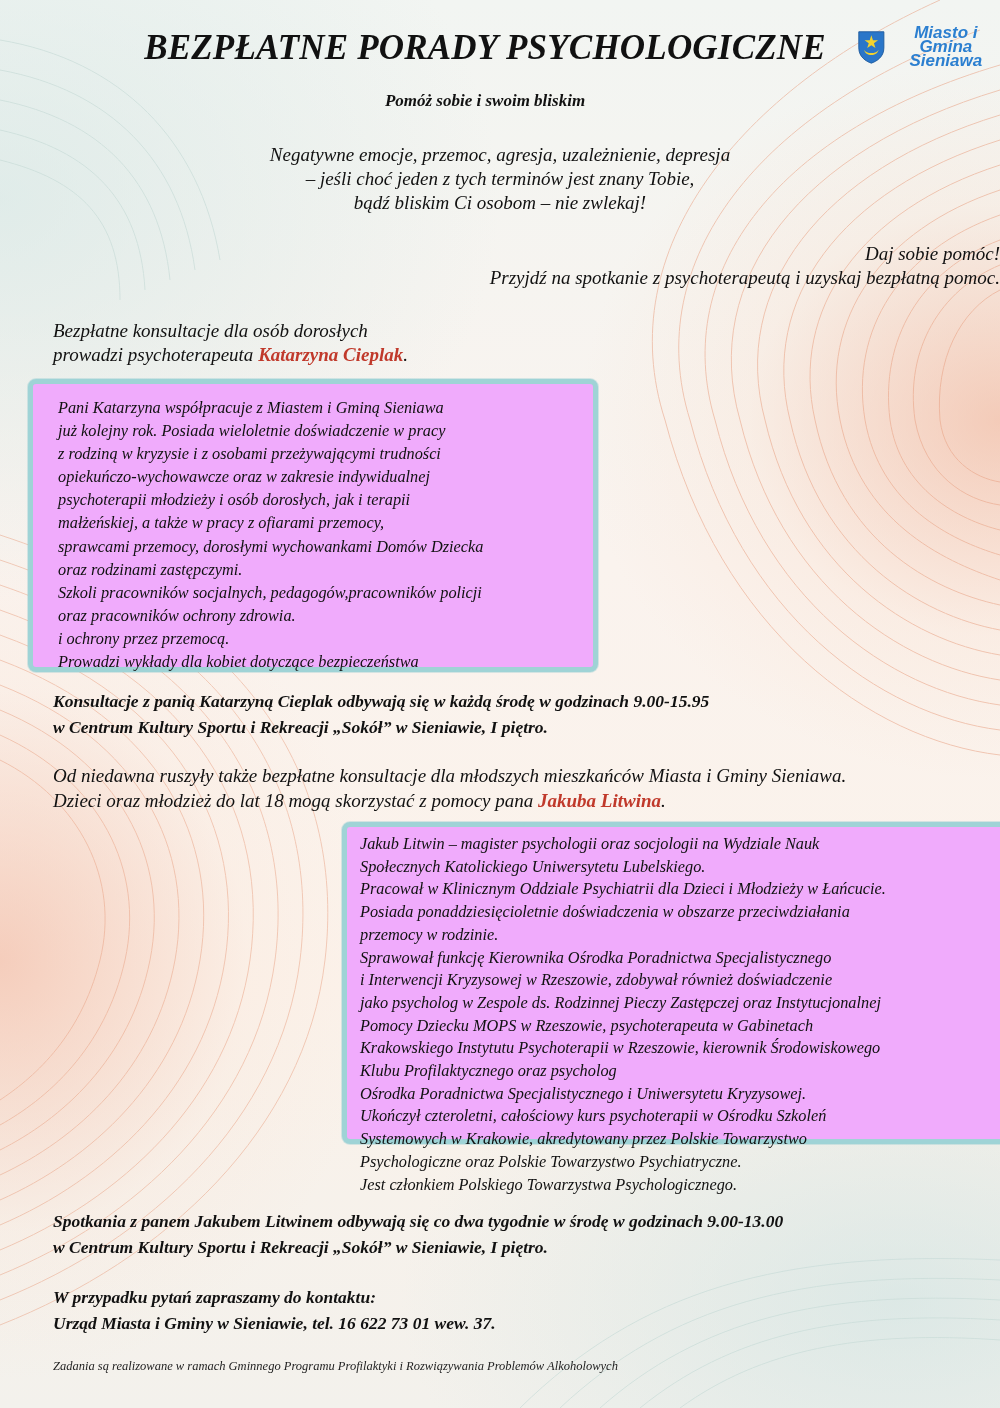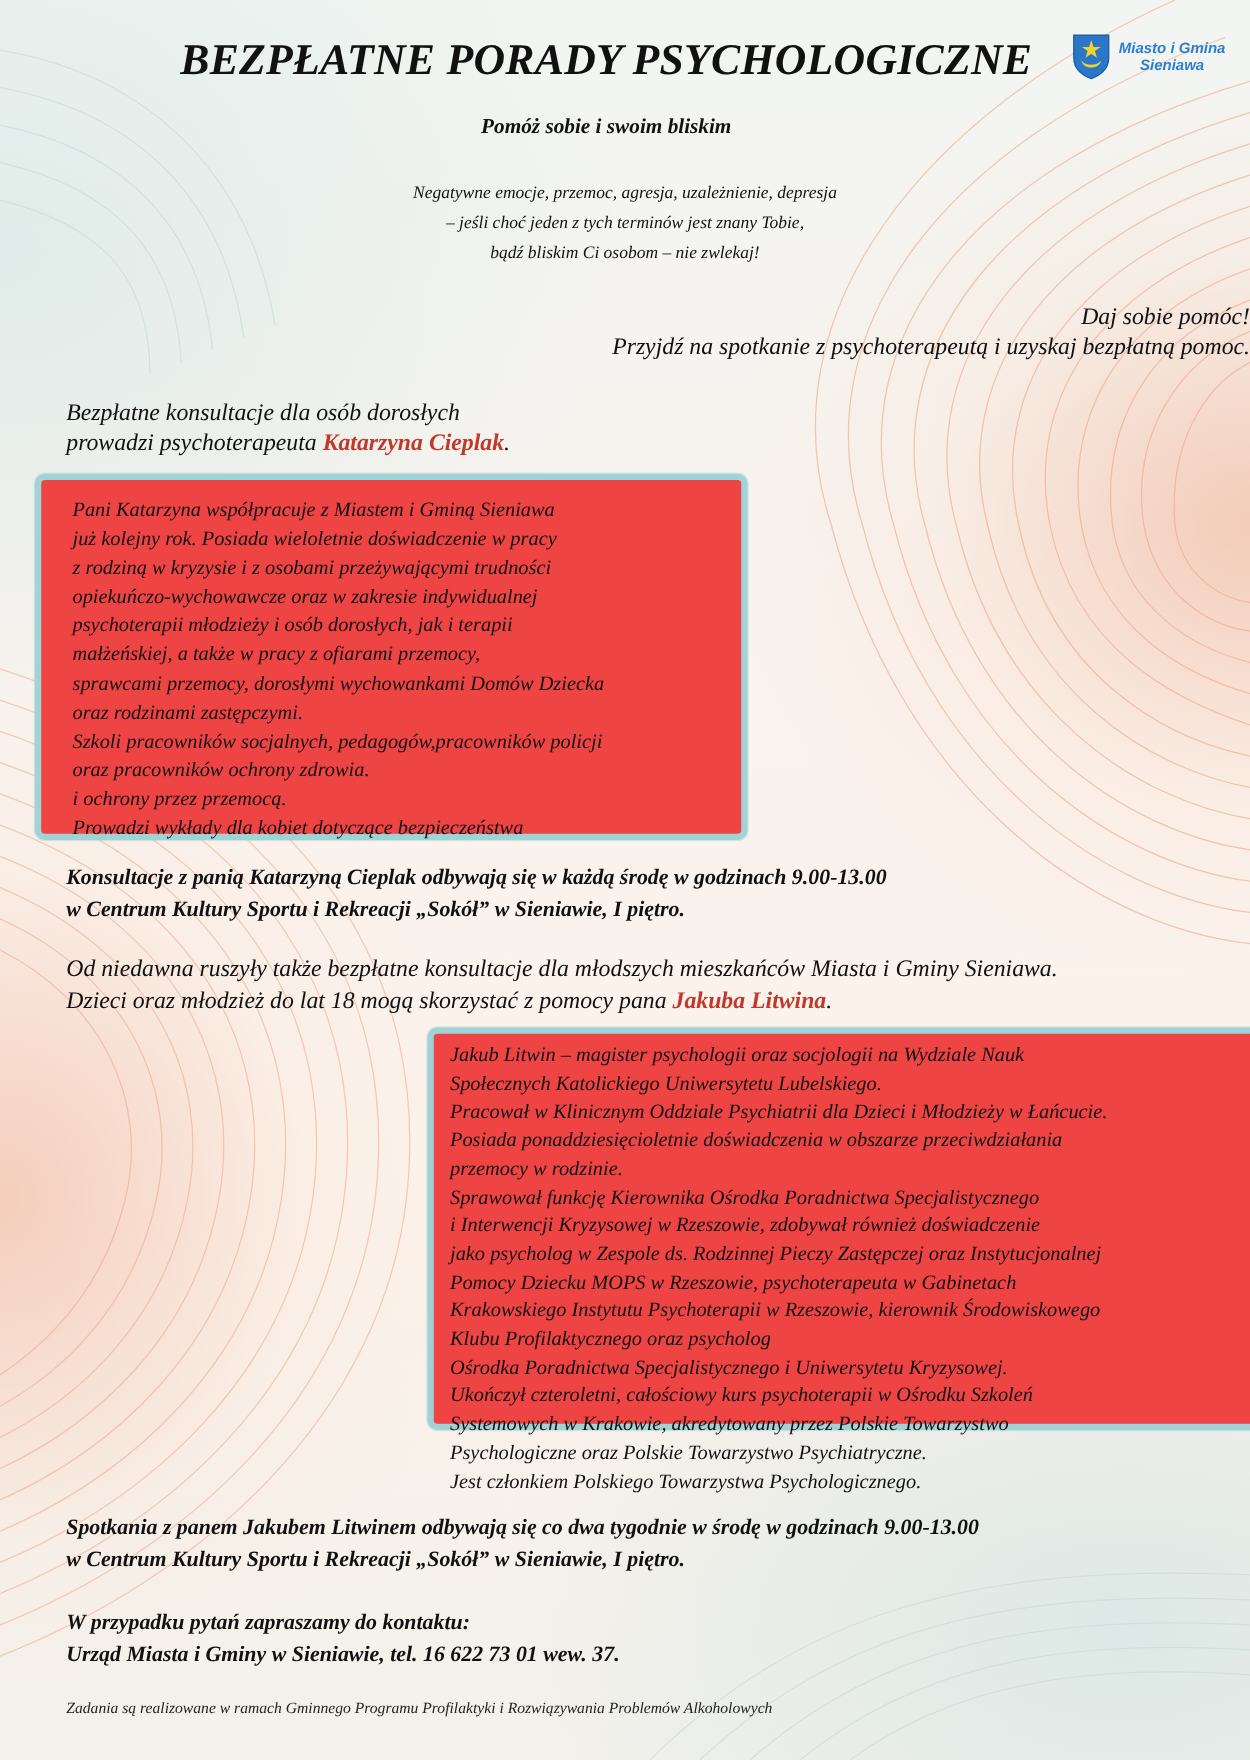--- a/index.html
+++ b/index.html
@@ -17,47 +17,47 @@
       linear-gradient(180deg, #f2f5f2 0%, #faf3ee 40%, #fbf2ea 70%, #f3f1ec 100%);
   }
   .bg-lines { position: absolute; inset: 0; z-index: 0; pointer-events: none; }
   .page { position: relative; z-index: 1; width: 1000px; height: 1408px; }
 
   .logo { position: absolute; left: 857px; top: 26px; display: flex; align-items: center; gap: 6px; }
   .logo-shield { width: 32px; height: 38px; }
   .logo-text {
     font-family: "Liberation Sans", "DejaVu Sans", sans-serif;
     font-weight: bold; font-style: italic; color: #2b7fd0;
-    font-size: 12px; line-height: 14px; text-align: center;
+    font-size: 17px; line-height: 14px; text-align: center;
   }
 
   .title {
     position: absolute; left: 0; top: 28px; width: 970px; text-align: center;
     font-size: 35px; font-weight: bold; font-style: italic; letter-spacing: 0.2px;
     color: #111;
     font-family: Liberation Serif, serif;
   }
   .subtitle {
     position: absolute; left: 0; top: 91px; width: 970px; text-align: center;
     font-size: 17px; font-weight: bold; font-style: italic;
   }
   .intro {
     position: absolute; left: 0; top: 143px; width: 1000px; text-align: center;
-    font-size: 14px; font-style: italic; line-height: 24px;
+    font-size: 19px; font-style: italic; line-height: 24px;
   }
   .intro .line { display: block; }
   .cta { position: absolute; left: 0; top: 242px; width: 1000px; text-align: center; font-size: 19px; font-style: italic; line-height: 24px; }
   .cta .line { display: block; text-align: right; }
   .cta .line2 { padding-left: 4px; }
 
   .adult-intro { position: absolute; left: 53px; top: 319px; font-size: 19px; font-style: italic; line-height: 24px; }
   .accent { color: #c0392b; font-weight: bold; }
 
   .bio-box {
-    position: absolute; background: #ef4444; border: 5px solid #9fd3d6; border-radius: 8px;
+    position: absolute; background: #f0abfc; border: 5px solid #9fd3d6; border-radius: 8px;
     box-shadow: 0 0 0 1px rgba(140,200,205,0.35);
   }
   .bio-box .line { display: block; font-style: italic; }
   .bio1 { left: 28px; top: 379px; width: 570px; height: 293px; padding: 12px 0 0 25px; font-size: 16.3px; line-height: 23.1px; }
   .bio2 { left: 306px; top: 822px; width: 682px; height: 322px; padding: 6px 0 0 13px; font-size: 16.3px; line-height: 22.7px; margin-left: 36px; }
 
   .bold-para { position: absolute; left: 53px; font-size: 17.5px; font-weight: bold; font-style: italic; line-height: 26px; }
   .bold-para .line { display: block; }
   .p-kat { top: 688px; }
   .p-jak { top: 1208px; }
@@ -155,21 +155,21 @@
     <span class="line">małżeńskiej, a także w pracy z ofiarami przemocy,</span>
     <span class="line">sprawcami przemocy, dorosłymi wychowankami Domów Dziecka</span>
     <span class="line">oraz rodzinami zastępczymi.</span>
     <span class="line">Szkoli pracowników socjalnych, pedagogów,pracowników policji</span>
     <span class="line">oraz pracowników ochrony zdrowia.</span>
     <span class="line">i ochrony przez przemocą.</span>
     <span class="line">Prowadzi wykłady dla kobiet dotyczące bezpieczeństwa</span>
   </div>
 
   <div class="bold-para p-kat">
-    <span class="line">Konsultacje z panią Katarzyną Cieplak odbywają się w każdą środę w godzinach 9.00-13.00</span>
+    <span class="line">Konsultacje z panią Katarzyną Cieplak odbywają się w każdą środę w godzinach 9.00-15.95</span>
     <span class="line">w Centrum Kultury Sportu i Rekreacji „Sokół” w Sieniawie, I piętro.</span>
   </div>
 
   <div class="youth">
     <span class="line">Od niedawna ruszyły także bezpłatne konsultacje dla młodszych mieszkańców Miasta i Gminy Sieniawa.</span>
     <span class="line"><span>Dzieci oraz młodzież do lat 18 mogą skorzystać z pomocy pana </span><span class="accent">Jakuba Litwina</span><span>.</span></span>
   </div>
 
   <div class="bio-box bio2">
     <span class="line">Jakub Litwin – magister psychologii oraz socjologii na Wydziale Nauk</span>

